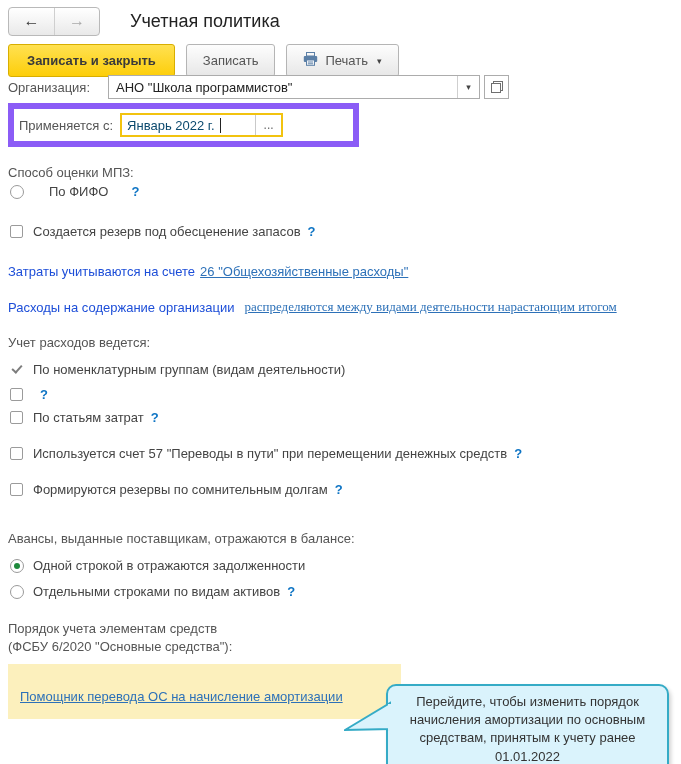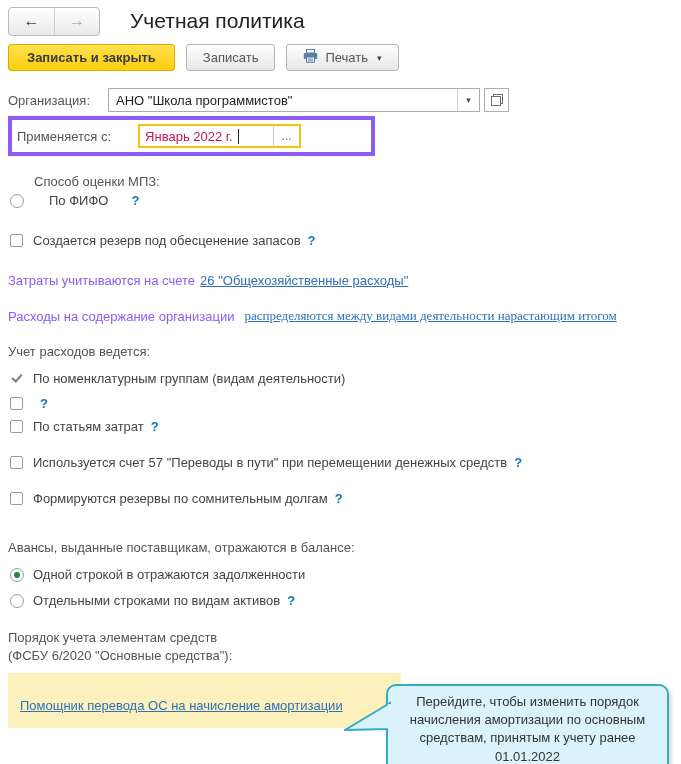--- a/index.html
+++ b/index.html
@@ -11,69 +11,69 @@
   }
   
   .header { display: flex; align-items: center; padding: 6px 8px 0 8px; height: 36px; }
   .navseg { display: inline-flex; border: 1px solid #b9b9b9; border-radius: 4px;
     background: linear-gradient(#ffffff, #e9e9e9); overflow: hidden; }
   .navbtn { width: 45px; height: 27px; display: flex; align-items: center; justify-content: center;
     font-size: 16px; cursor: pointer; background: transparent; border: none; }
   .navbtn + .navbtn { border-left: 1px solid #cfcfcf; }
   .nav-back { color: #3a3a3a; font-weight: bold; }
   .nav-fwd  { color: #a9a9a9; font-weight: bold; }
-  .page-title { margin-left: 30px; font-size: 21px; color: #222; }
+  .page-title { margin-left: 30px; font-size: 18px; color: #222; }
   
   .toolbar { display: flex; align-items: center; gap: 11px; padding: 8px 8px 0 8px; }
-  .btn { height: 27px; padding: 0 16px; border: 1px solid #b5b5b5; border-radius: 3px;
+  .btn { height: 33px; padding: 0 16px; border: 1px solid #b5b5b5; border-radius: 3px;
     background: linear-gradient(#fdfdfd, #e7e7e7); color: #555; font-size: 13px;
     font-family: inherit; cursor: pointer; display: inline-flex; align-items: center; gap: 7px; }
   .btn-primary { background: linear-gradient(#ffe151, #fdce0a); border-color: #d8ae00;
     color: #3a3a3a; font-weight: bold; padding: 0 18px; }
   .caret { font-size: 9px; color: #444; margin-left: 2px; }
   .printer-svg { display: inline-block; }
   
   .form { padding: 0 8px; }
   .row { display: flex; align-items: center; }
-  .org-row { margin-top: 19px; height: 20px; }
+  .org-row { height: 20px; }
   .org-label { width: 100px; color: #555; }
   .combo { display: flex; align-items: center; height: 24px; width: 372px;
     border: 1px solid #acacac; background: #fff; }
   .combo-text { flex: 1; padding: 0 7px; color: #222; }
   .combo-dd { width: 22px; height: 100%; display: flex; align-items: center; justify-content: center;
     border-left: 1px solid #cfcfcf; color: #444; font-size: 9px; cursor: pointer; }
   .sqbtn { width: 25px; height: 24px; margin-left: 4px; border: 1px solid #acacac; background: #fff;
     display: flex; align-items: center; justify-content: center; cursor: pointer; }
   .open-ic { position: relative; width: 12px; height: 12px; }
   .open-ic::before { content: ""; position: absolute; right: 0; top: 0; width: 8px; height: 8px; border: 1.2px solid #6f6f6f; }
   .open-ic::after  { content: ""; position: absolute; left: 0; bottom: 0; width: 8px; height: 8px; border: 1.2px solid #6f6f6f; background: #fff; }
   
   .applies-callout { margin-top: 6px; display: inline-flex; align-items: center;
-    border: 4px solid #8b5cf6; padding: 4px 70px 4px 5px; background: #fff; gap: 20px; }
+    border: 6px solid #8b5cf6; padding: 4px 70px 4px 5px; background: #fff; }
   .applies-label { color: #555; margin-right: 7px; }
   .date-field { display: flex; align-items: center; height: 24px; width: 163px;
     border: 2px solid #f2c30f; background: #fff; }
-  .date-text { padding: 0 5px; color: #be185d; white-space: nowrap; }
+  .date-text { padding: 0 5px; color: #0c4a6e; white-space: nowrap; }
   .text-cursor { width: 1px; height: 15px; background: #222; }
   .date-choose { margin-left: auto; width: 26px; height: 100%; display: flex; align-items: center;
     justify-content: center; border-left: 1px solid #c9c9c9; color: #666; font-size: 12px; cursor: pointer; }
   
   .group-label { color: #555; }
   .opt-row { display: flex; align-items: center; margin-left: 2px; }
   .rb { width: 14px; height: 14px; border: 1px solid #9a9a9a; border-radius: 50%;
     background: #fff; margin-right: 9px; flex: none; display: flex; align-items: center; justify-content: center; cursor: pointer; }
   .rb.checked::after { content: ""; width: 6px; height: 6px; border-radius: 50%; background: #1e8a3c; }
   .cb { width: 13px; height: 13px; border: 1px solid #9b9b9b; border-radius: 2px;
     background: #fff; margin-right: 10px; flex: none; cursor: pointer; }
   .check-ic { width: 13px; height: 13px; margin-right: 10px; position: relative; flex: none; }
   .check-ic::after { content: ""; position: absolute; left: 2px; top: 2px; width: 8px; height: 4px;
     border-left: 2px solid #7d7d7d; border-bottom: 2px solid #7d7d7d; transform: rotate(-48deg); }
   .help { color: #0e74c4; font-weight: bold; margin-left: 7px; cursor: pointer; }
   a.link { color: #2d71b8; text-decoration: underline; cursor: pointer; }
-  .inline-text { color: #8b5cf6; }
+  .inline-text { color: #1d4ed8; }
   
   .notice { margin-top: 8px; width: 393px; background: #fcf0bd; padding: 9px 12px 12px 12px;
     color: #3c3c3c; line-height: 1.45; }
   .notice .link-row { margin-top: 15px; }
   
   .tooltip { position: absolute; left: 386px; top: 684px; width: 283px;
     border: 2px solid #35abc6; border-radius: 10px; background: #daf3fc;
     padding: 7px 12px; text-align: center; color: #333; line-height: 1.4;
     box-shadow: 2px 3px 4px rgba(0,0,0,0.18); }
   .tooltip-tail { position: absolute; left: -44px; top: 12px; }
@@ -131,21 +131,21 @@
   <div class="applies-callout">
     <span class="applies-label">Применяется с:</span>
     <div class="date-field">
       <span class="date-text">Январь 2022 г.</span>
       <span class="text-cursor"></span>
       <span class="date-choose">...</span>
     </div>
   </div>
 
   
-  <div class="group-label" style="margin-top:18px;margin-left:26px;">Способ оценки МПЗ:</div>
+  <div class="group-label" style="margin-top:18px;">Способ оценки МПЗ:</div>
   <div class="opt-row" style="height:23px;gap:16px;">
     <span class="rb"></span>
     <span>По ФИФО</span>
     <span class="help">?</span>
   </div>
 
   
   <div class="opt-row" style="margin-top:18px; height:20px;">
     <span class="cb"></span>
     <span>Создается резерв под обесценение запасов</span>

